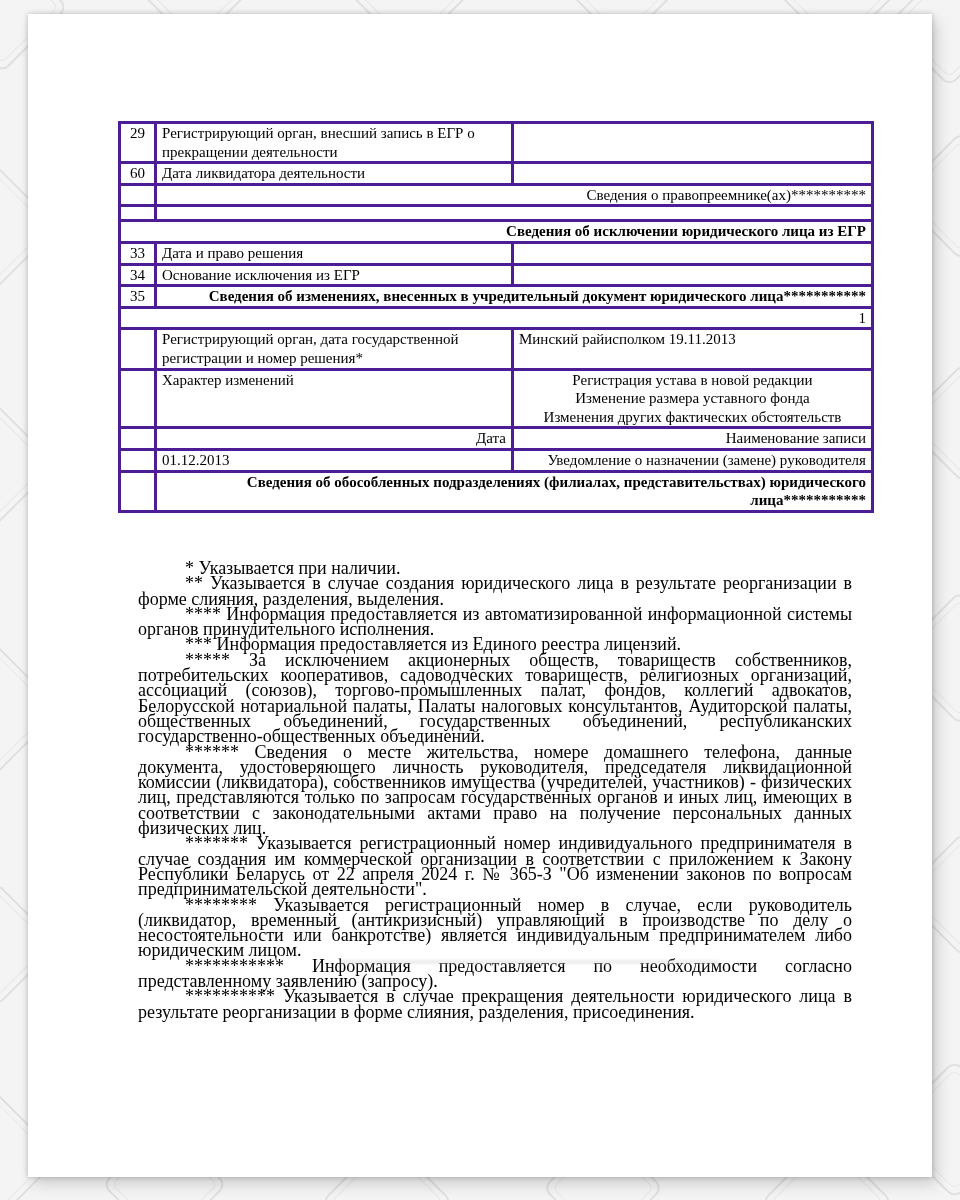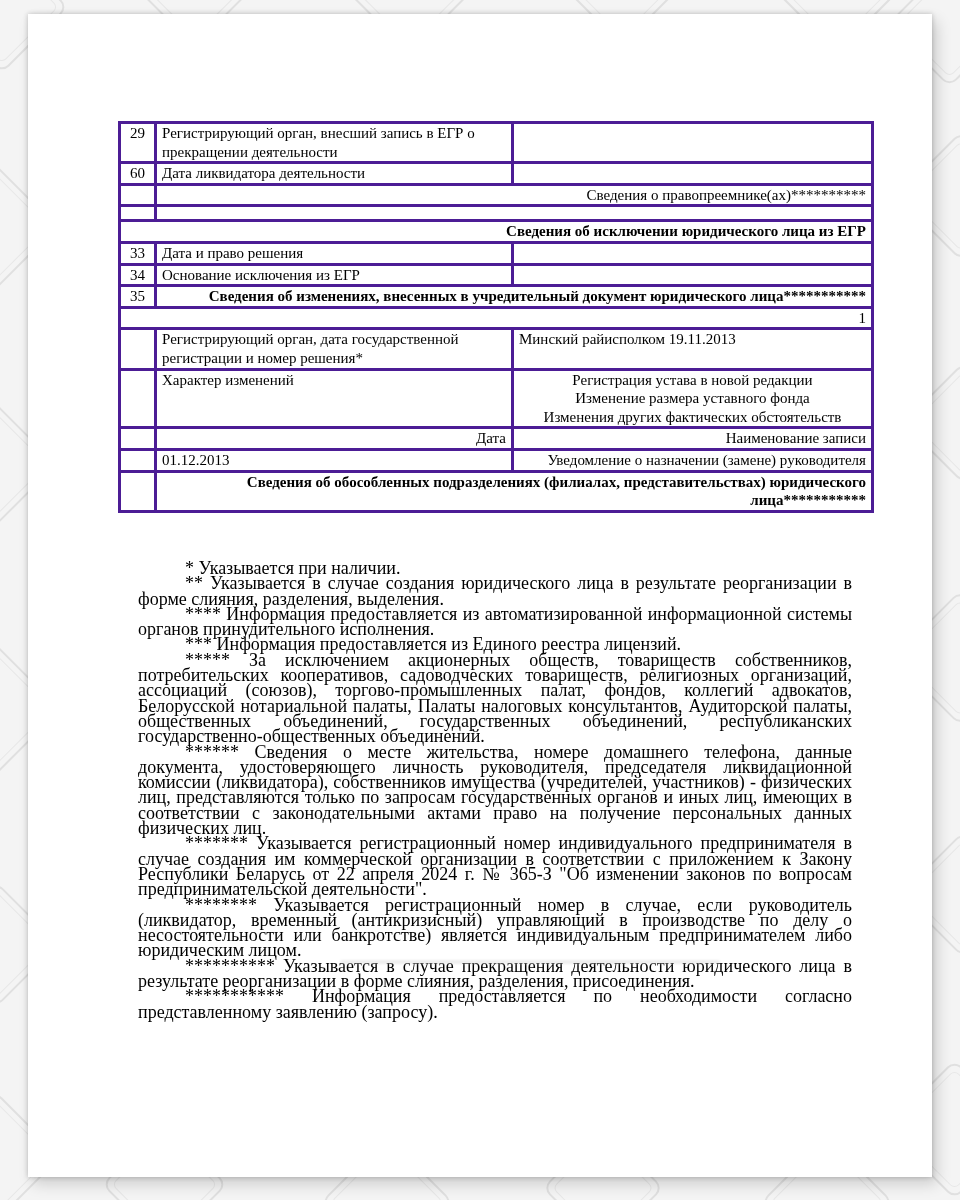--- a/index.html
+++ b/index.html
@@ -196,20 +196,20 @@
 
     <div class="footnotes">
       <p>* Указывается при наличии.</p>
       <p>** Указывается в случае создания юридического лица в результате реорганизации в форме слияния, разделения, выделения.</p>
       <p>**** Информация предоставляется из автоматизированной информационной системы органов принудительного исполнения.</p>
       <p>*** Информация предоставляется из Единого реестра лицензий.</p>
       <p>***** За исключением акционерных обществ, товариществ собственников, потребительских кооперативов, садоводческих товариществ, религиозных организаций, ассоциаций (союзов), торгово-промышленных палат, фондов, коллегий адвокатов, Белорусской нотариальной палаты, Палаты налоговых консультантов, Аудиторской палаты, общественных объединений, государственных объединений, республиканских государственно-общественных объединений.</p>
       <p>****** Сведения о месте жительства, номере домашнего телефона, данные документа, удостоверяющего личность руководителя, председателя ликвидационной комиссии (ликвидатора), собственников имущества (учредителей, участников) - физических лиц, представляются только по запросам государственных органов и иных лиц, имеющих в соответствии с законодательными актами право на получение персональных данных физических лиц.</p>
       <p>******* Указывается регистрационный номер индивидуального предпринимателя в случае создания им коммерческой организации в соответствии с приложением к Закону Республики Беларусь от 22 апреля 2024 г. № 365-З "Об изменении законов по вопросам предпринимательской деятельности".</p>
       <p>******** Указывается регистрационный номер в случае, если руководитель (ликвидатор, временный (антикризисный) управляющий в производстве по делу о несостоятельности или банкротстве) является индивидуальным предпринимателем либо юридическим лицом.</p>
+      <p>*********** Информация предоставляется по необходимости согласно представленному заявлению (запросу).</p>
       <p>********** Указывается в случае прекращения деятельности юридического лица в результате реорганизации в форме слияния, разделения, присоединения.</p>
-      <p>*********** Информация предоставляется по необходимости согласно представленному заявлению (запросу).</p>
     </div>
 
     <div class="artifact"></div>
 
   </div>
 </div>
 
 </body></html>

